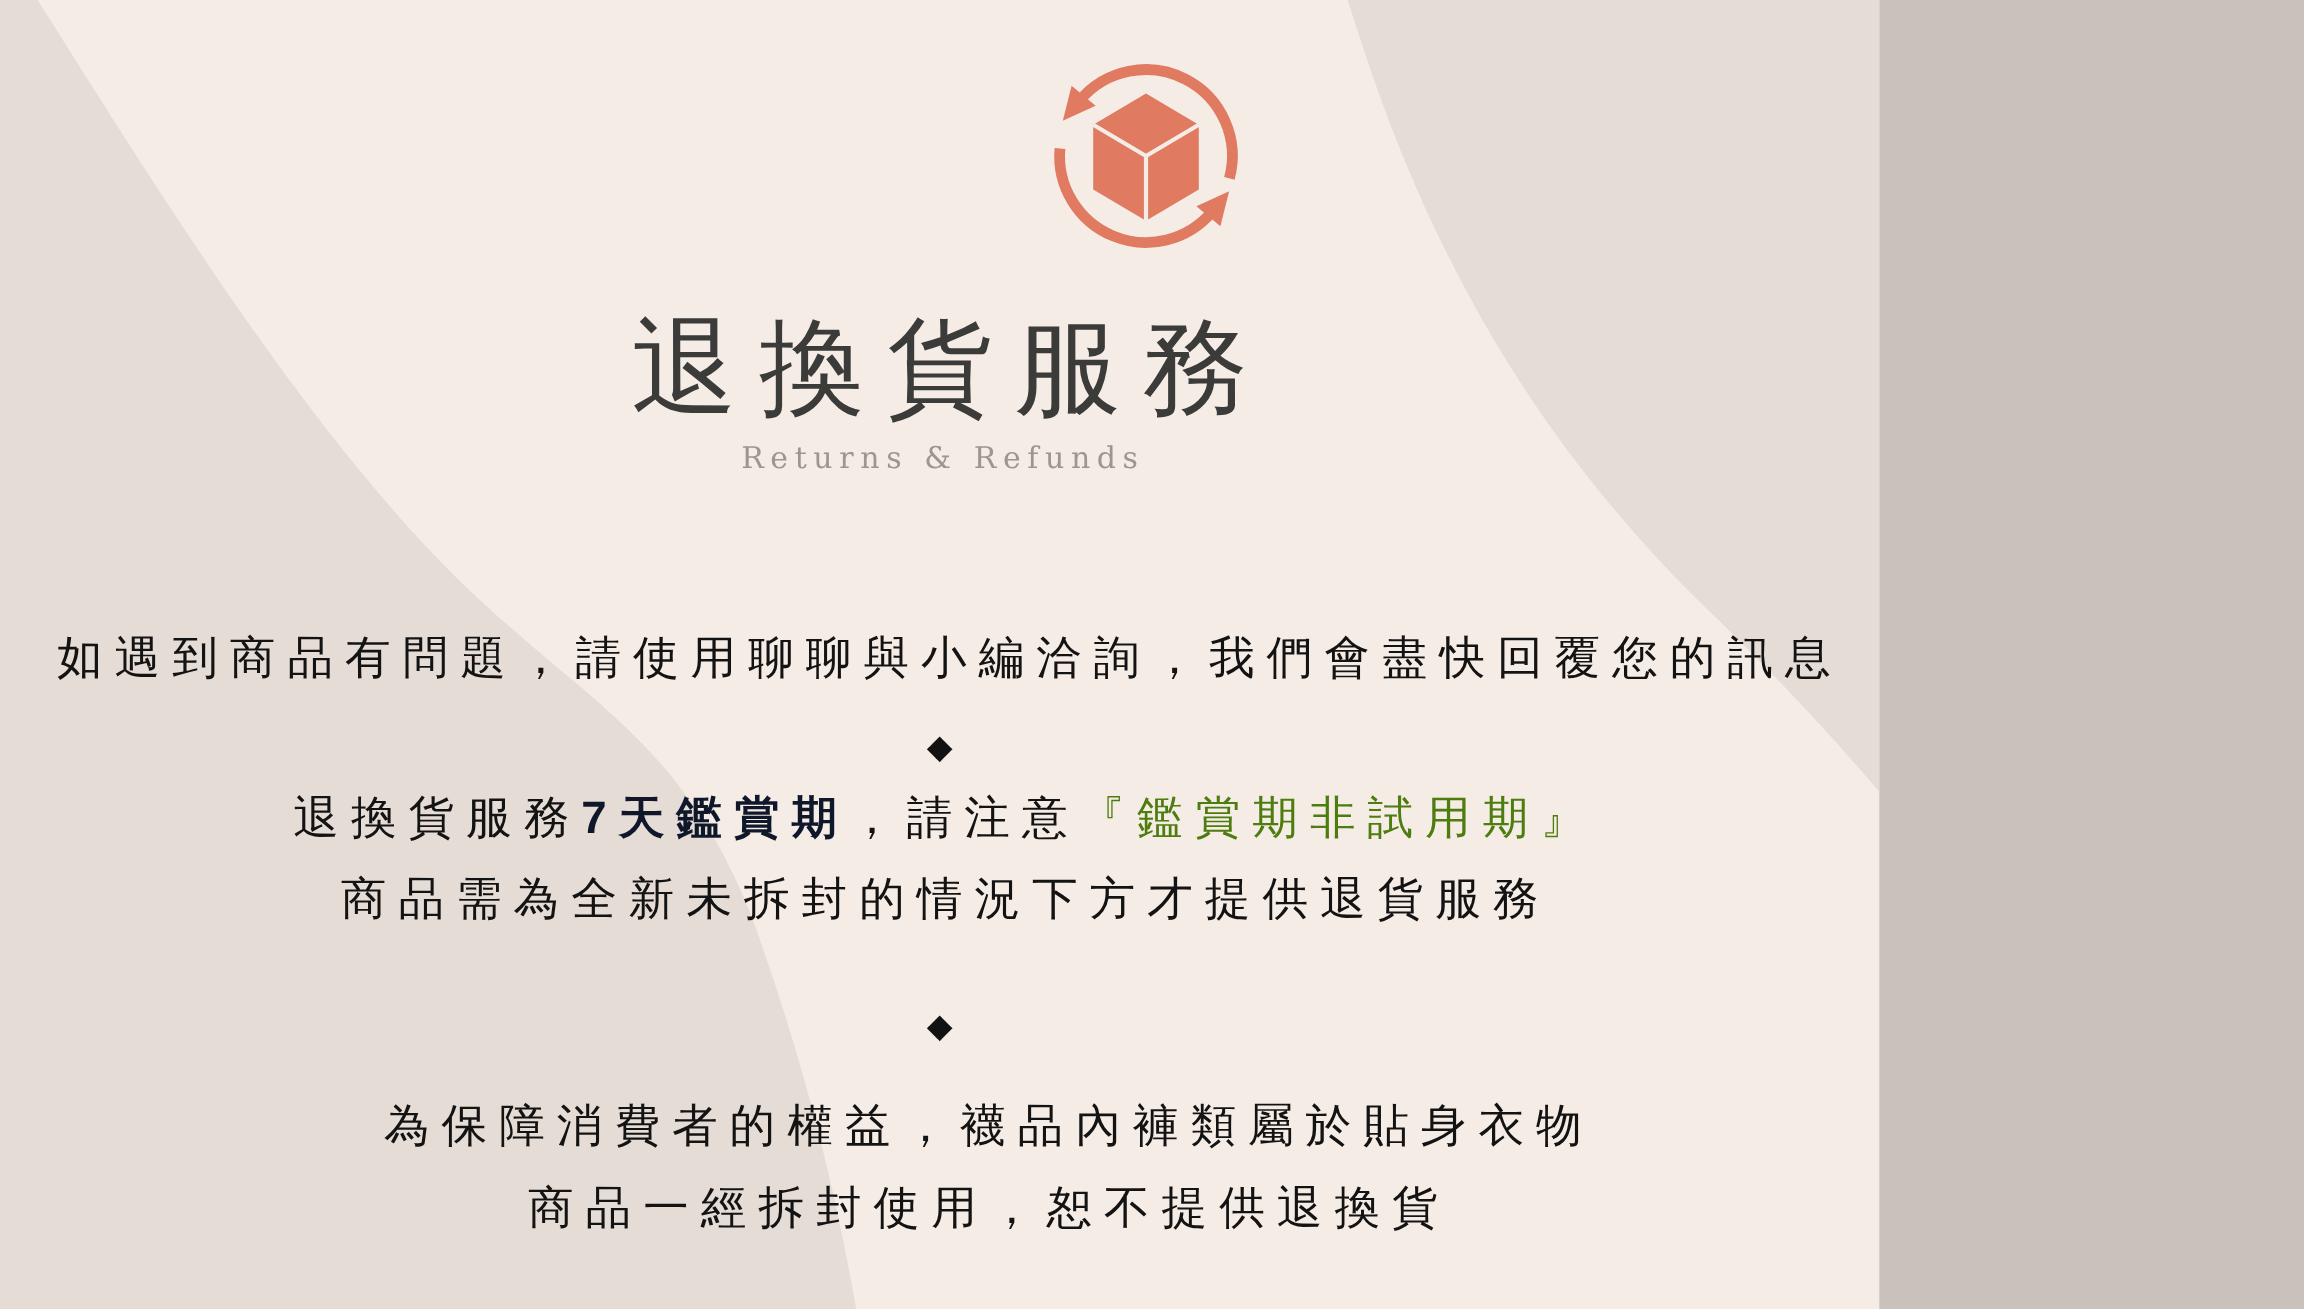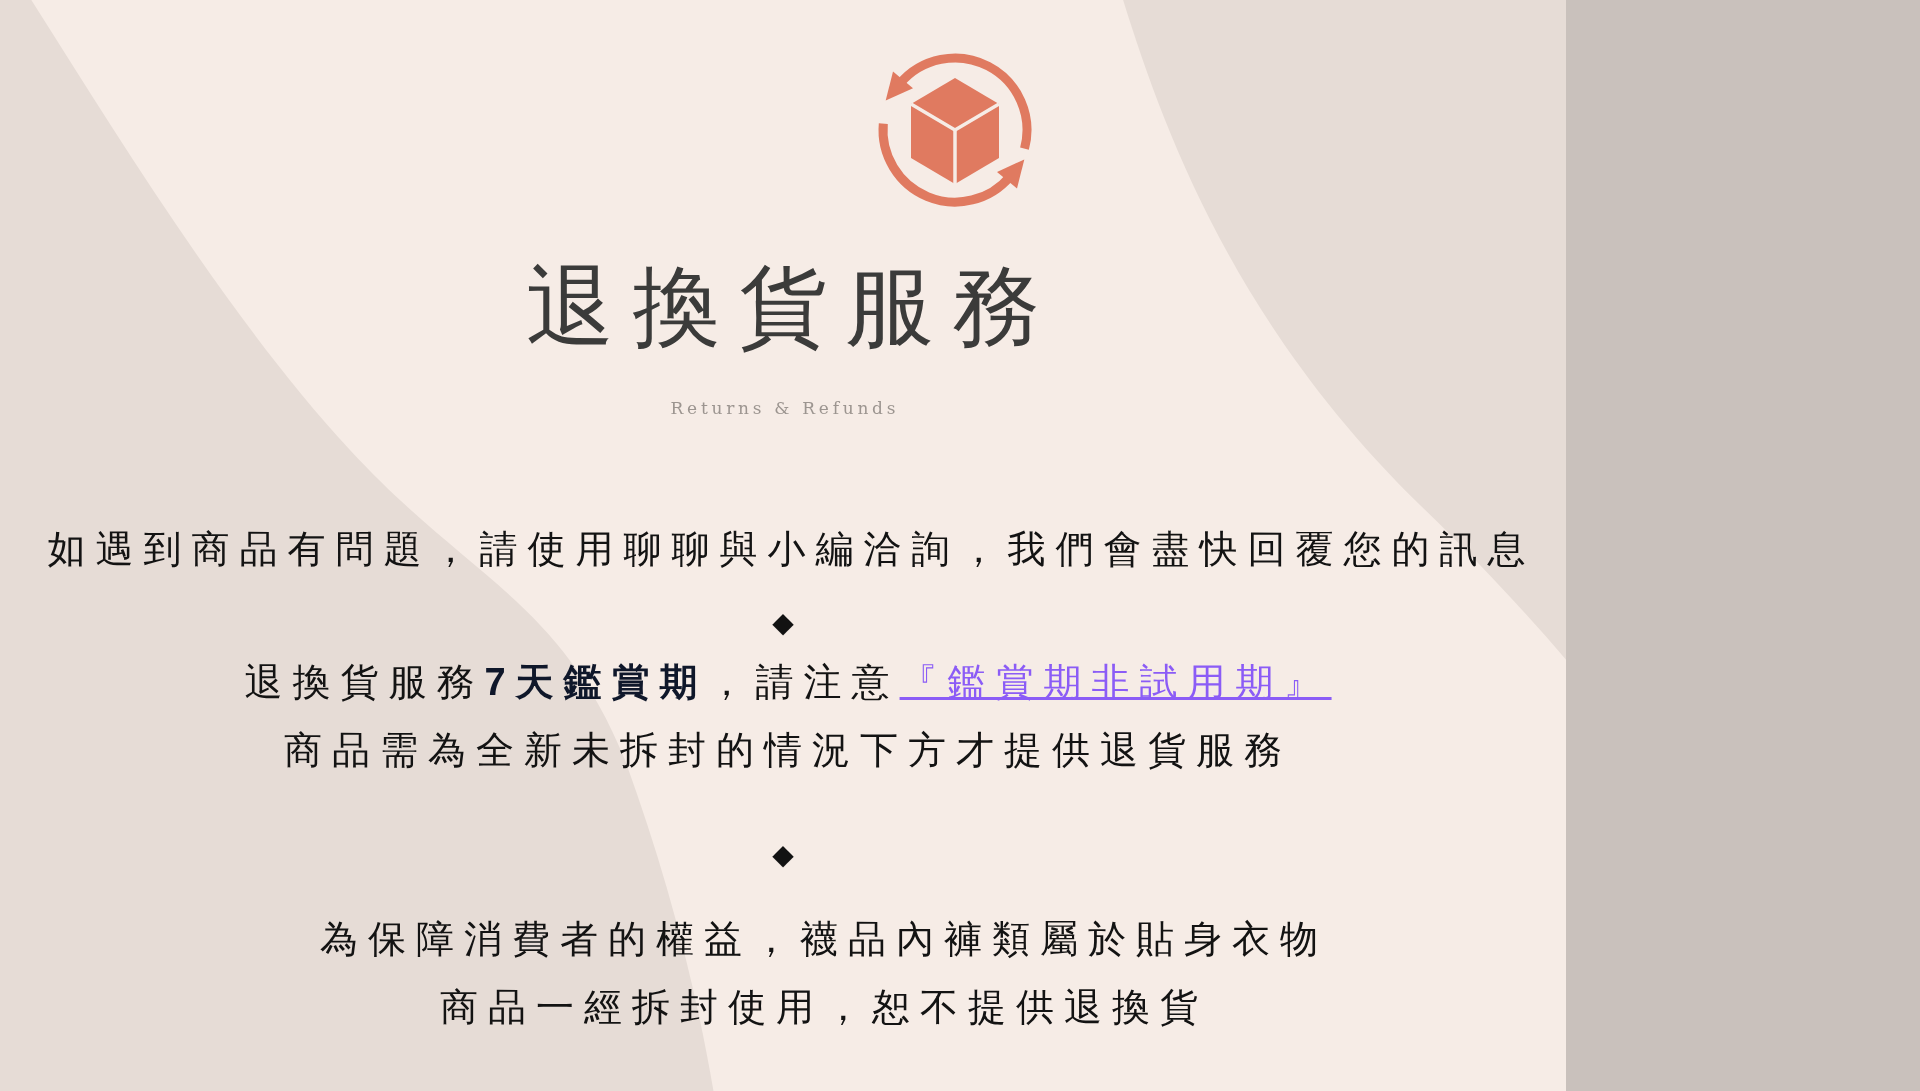--- a/index.html
+++ b/index.html
@@ -19,42 +19,42 @@
 
   .title{
     position:absolute;left:0;top:261px;width:100%;
     margin:0;
     text-align:center;
     font-size:88px;line-height:92px;font-weight:500;
     letter-spacing:0.21em;padding-left:0.21em;box-sizing:border-box;
     color:#3B3B3A;
   }
   .subtitle{
-    position:absolute;left:0;top:394px;width:100%;
+    position:absolute;left:0;top:368px;width:100%;
     text-align:center;
     font-family:"DejaVu Serif","Liberation Serif",serif;
-    font-size:17px;line-height:28px;font-weight:400;
+    font-size:25px;line-height:28px;font-weight:400;
     letter-spacing:0.22em;padding-left:0.22em;box-sizing:border-box;
     color:#9C9590;
   }
 
   .para{
     position:absolute;left:0;width:100%;
     margin:0;
     text-align:center;
     font-size:38px;line-height:68px;font-weight:400;
     letter-spacing:10px;padding-left:10px;box-sizing:border-box;
     color:#131313;
   }
   .para-1{top:515px;line-height:68px;padding-left:17px;}
   .para-2{top:648px;}
   .para-3{top:905px;margin-left:36px;}
 
   .bold-seg{font-weight:700;color:#0f172a;}
-  .accent-seg{color:#8b5cf6;text-decoration:underline;}
+  .accent-seg{color:#4d7c0f;}
 
   .divider{
     position:absolute;left:0;width:100%;height:46px;
     text-align:center;
     font-size:28px;line-height:46px;
     color:#121212;
     letter-spacing:0;
   }
   .divider-1{top:600px;}
   .divider-2{top:832px;}

